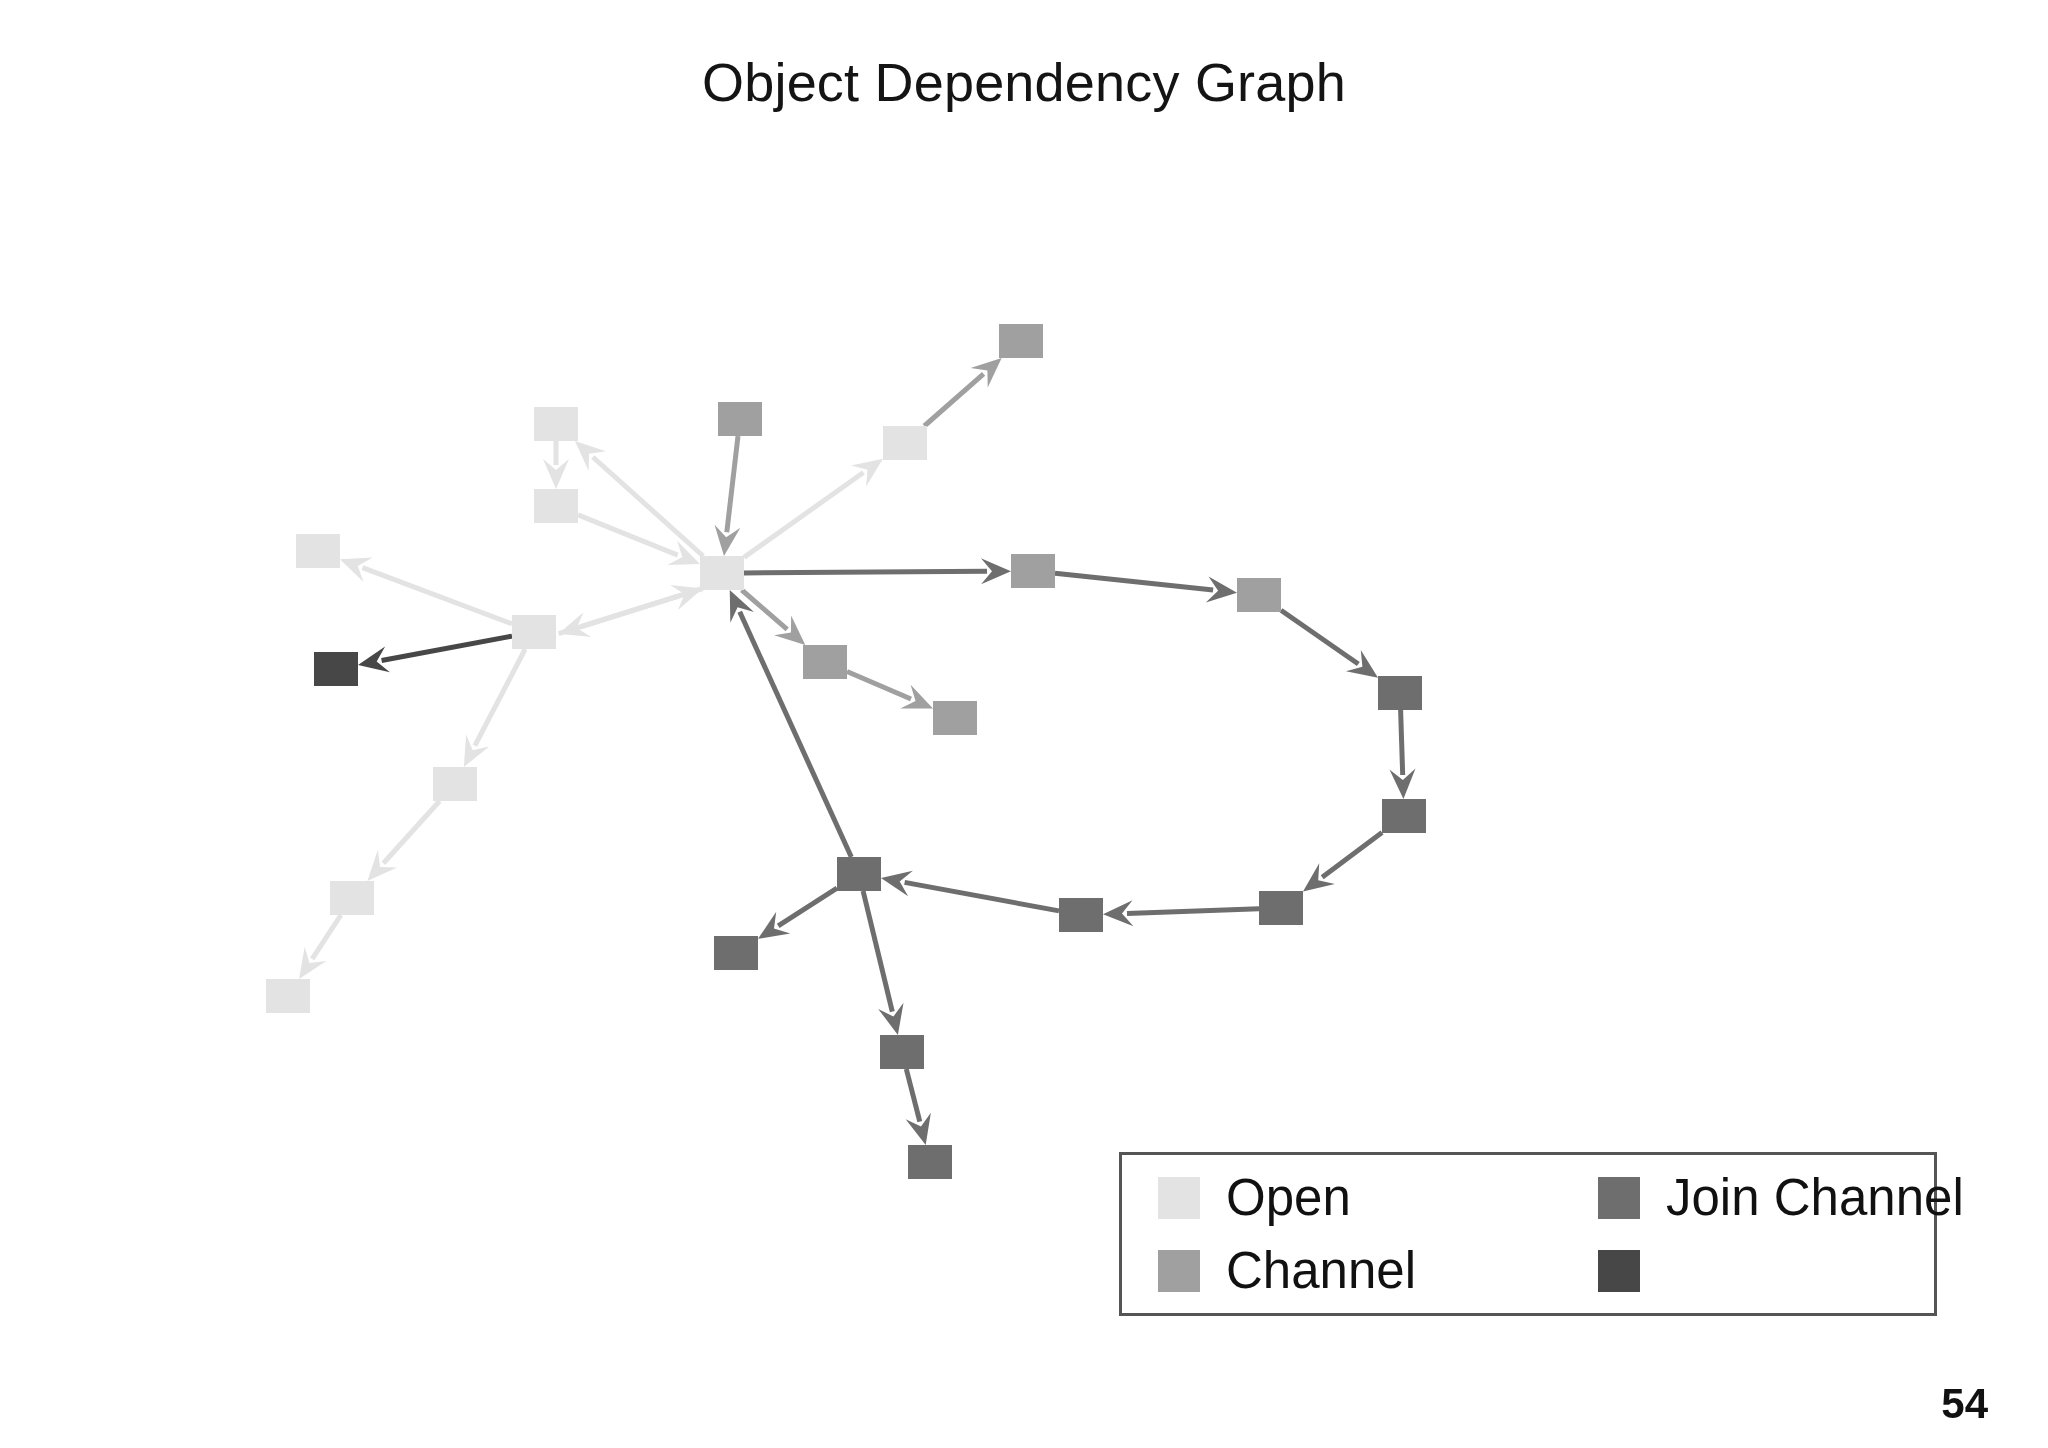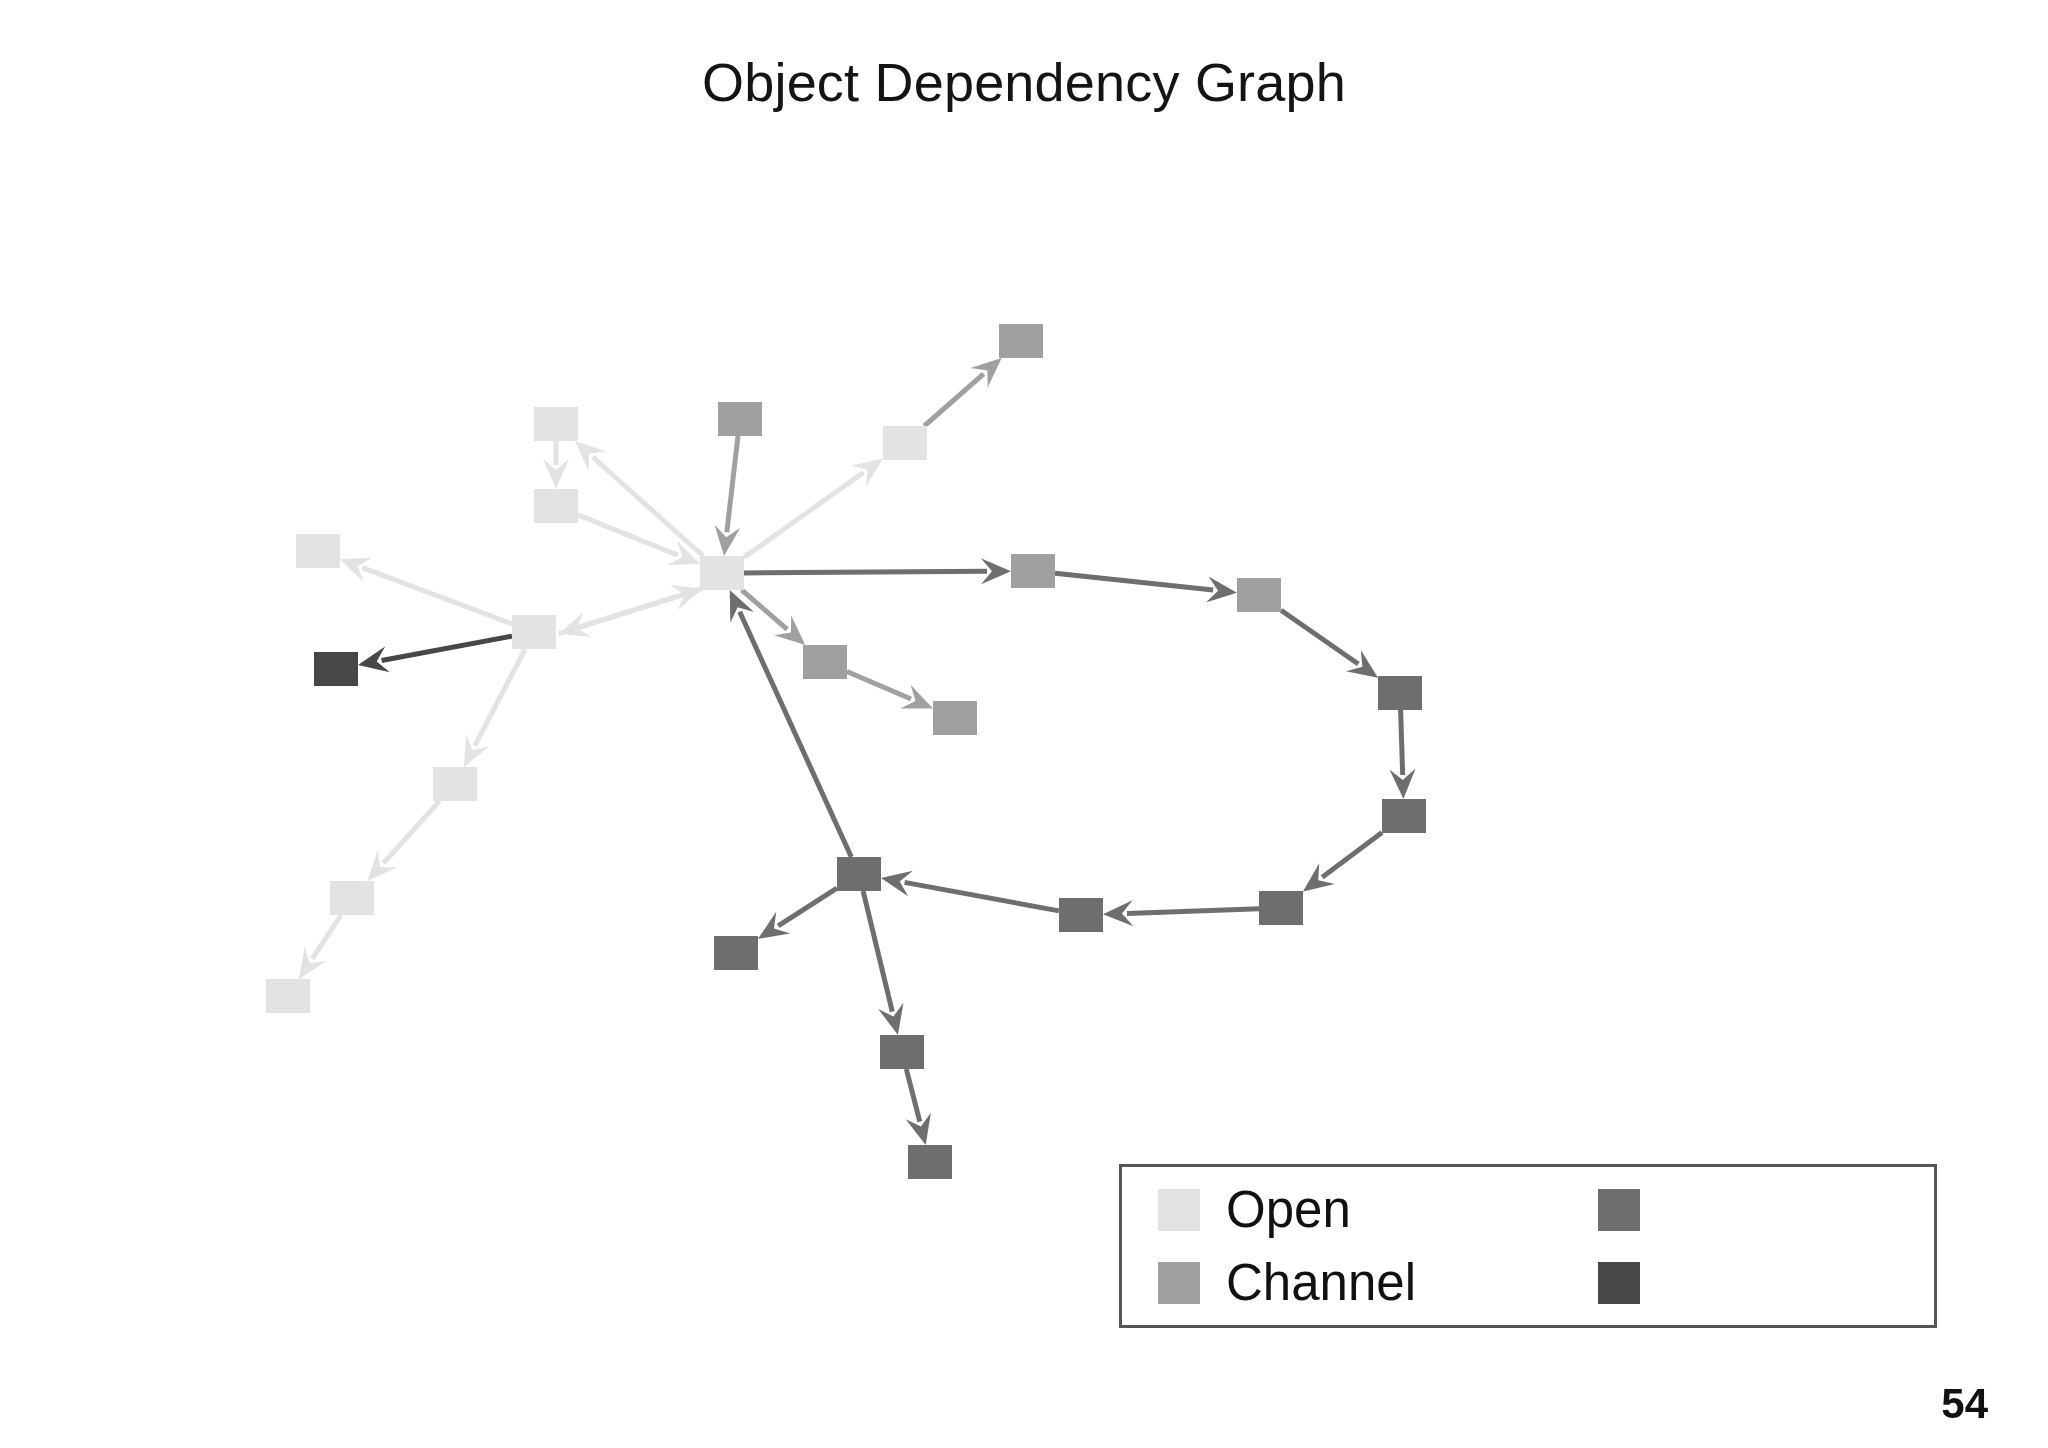--- a/index.html
+++ b/index.html
@@ -44,21 +44,20 @@
     left:1119px;top:1152px;
     width:818px;height:164px;
     border:3px solid #555;
     background:#fff;
     box-sizing:border-box;
     display:grid;
     grid-template-columns:440px 1fr;
     grid-template-rows:1fr 1fr;
     align-items:center;
     padding:6px 0 6px 0;
-    margin-top:12px;
   }
   .legend-item{
     display:flex;
     align-items:center;
     gap:26px;
     padding-left:36px;
   }
   .legend-swatch{
     width:42px;height:42px;
     flex:0 0 auto;
@@ -172,20 +171,21 @@
       </g>
   </svg>
 
   <div class="legend">
     <div class="legend-item">
       <span class="legend-swatch" style="background: rgb(227, 227, 227);"></span>
       <span class="legend-label">Open</span>
     </div>
     <div class="legend-item">
       <span class="legend-swatch" style="background: rgb(110, 110, 110);"></span>
+      <span class="legend-label">Join Channel</span>
     </div>
     <div class="legend-item">
       <span class="legend-swatch" style="background: rgb(160, 160, 160);"></span>
       <span class="legend-label">Channel</span>
     </div>
     <div class="legend-item">
       <span class="legend-swatch" style="background: rgb(71, 71, 71);"></span>
     </div>
   </div>
 

